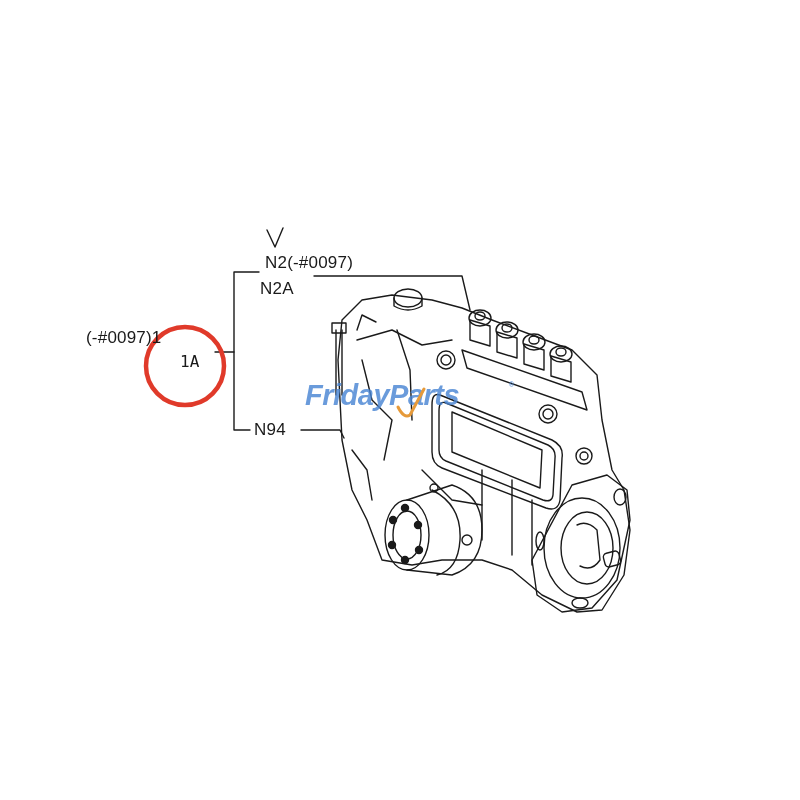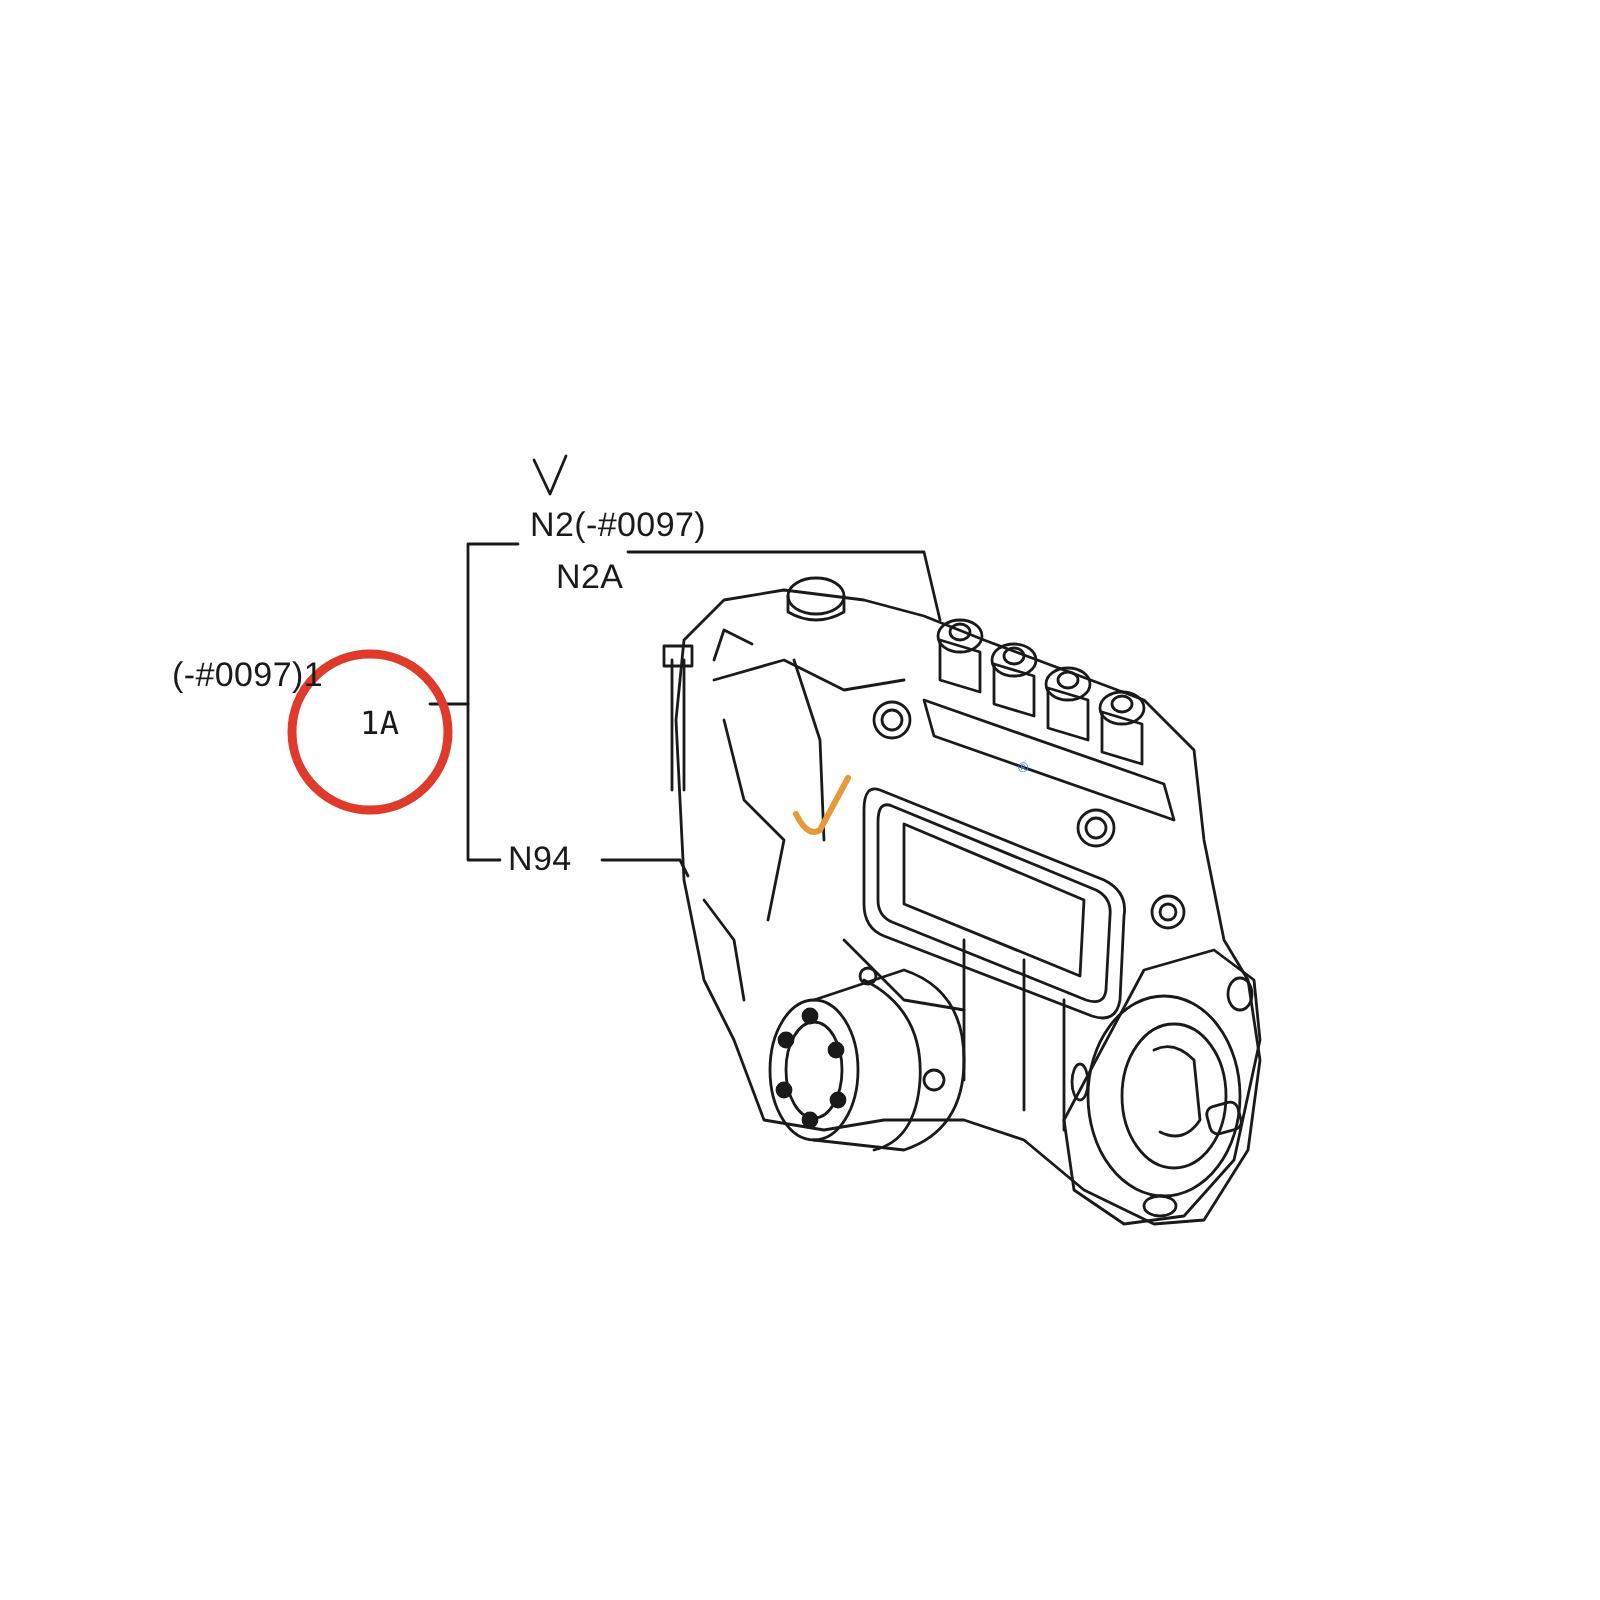--- a/index.html
+++ b/index.html
@@ -97,22 +97,25 @@
         <ellipse cx="608" cy="497" rx="6" ry="8"></ellipse>
         <ellipse cx="528" cy="541" rx="4" ry="9"></ellipse>
         <ellipse cx="568" cy="603" rx="8" ry="5"></ellipse>
       </g>
     </g>
 
     <circle cx="173" cy="366" r="39" fill="none" stroke="#e03a2a" stroke-width="4.5"></circle>
   </svg>
 
   <span class="lbl" style="left:253px; top:254px;">N2(-#0097)</span>
-  <span class="lbl" style="left:248px; top:280px;margin-left:18px;">N2A</span>
+  <span class="lbl" style="left:248px; top:280px;">N2A</span>
   <span class="lbl" style="left:74px; top:329px;text-align:right;">(-#0097)1</span>
   <span class="lbl lbl-sm" style="left:168px; top:354px;">1A</span>
   <span class="lbl" style="left:242px; top:421px;">N94</span>
 
+  <div class="watermark">
+    <span>Fri</span><span class="tick" style="color:#4a86d4">day</span><span>Parts</span>
+  </div>
   <svg width="40" height="40" style="position:absolute;left:382px;top:385px">
     <path d="M4 22 Q10 34 16 30 L30 4" fill="none" stroke="#e69a3a" stroke-width="3" stroke-linecap="round"></path>
   </svg>
   <span class="wm-reg">®</span>
 </div>
 
 </body></html>

